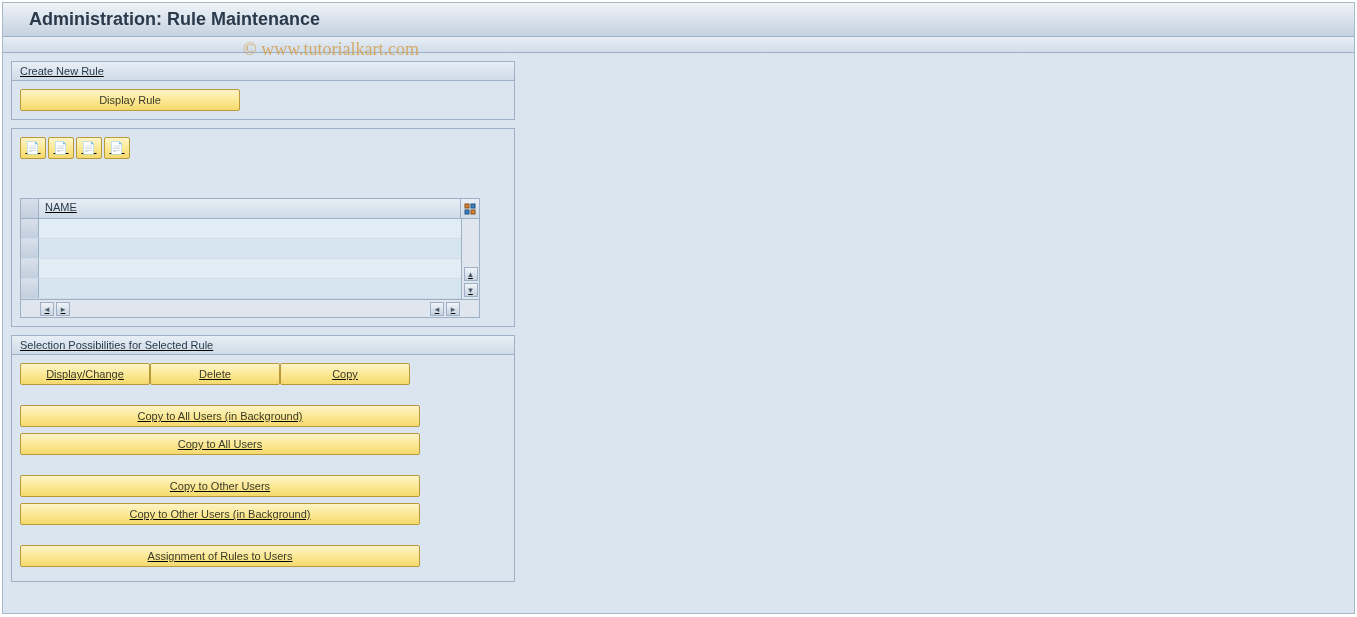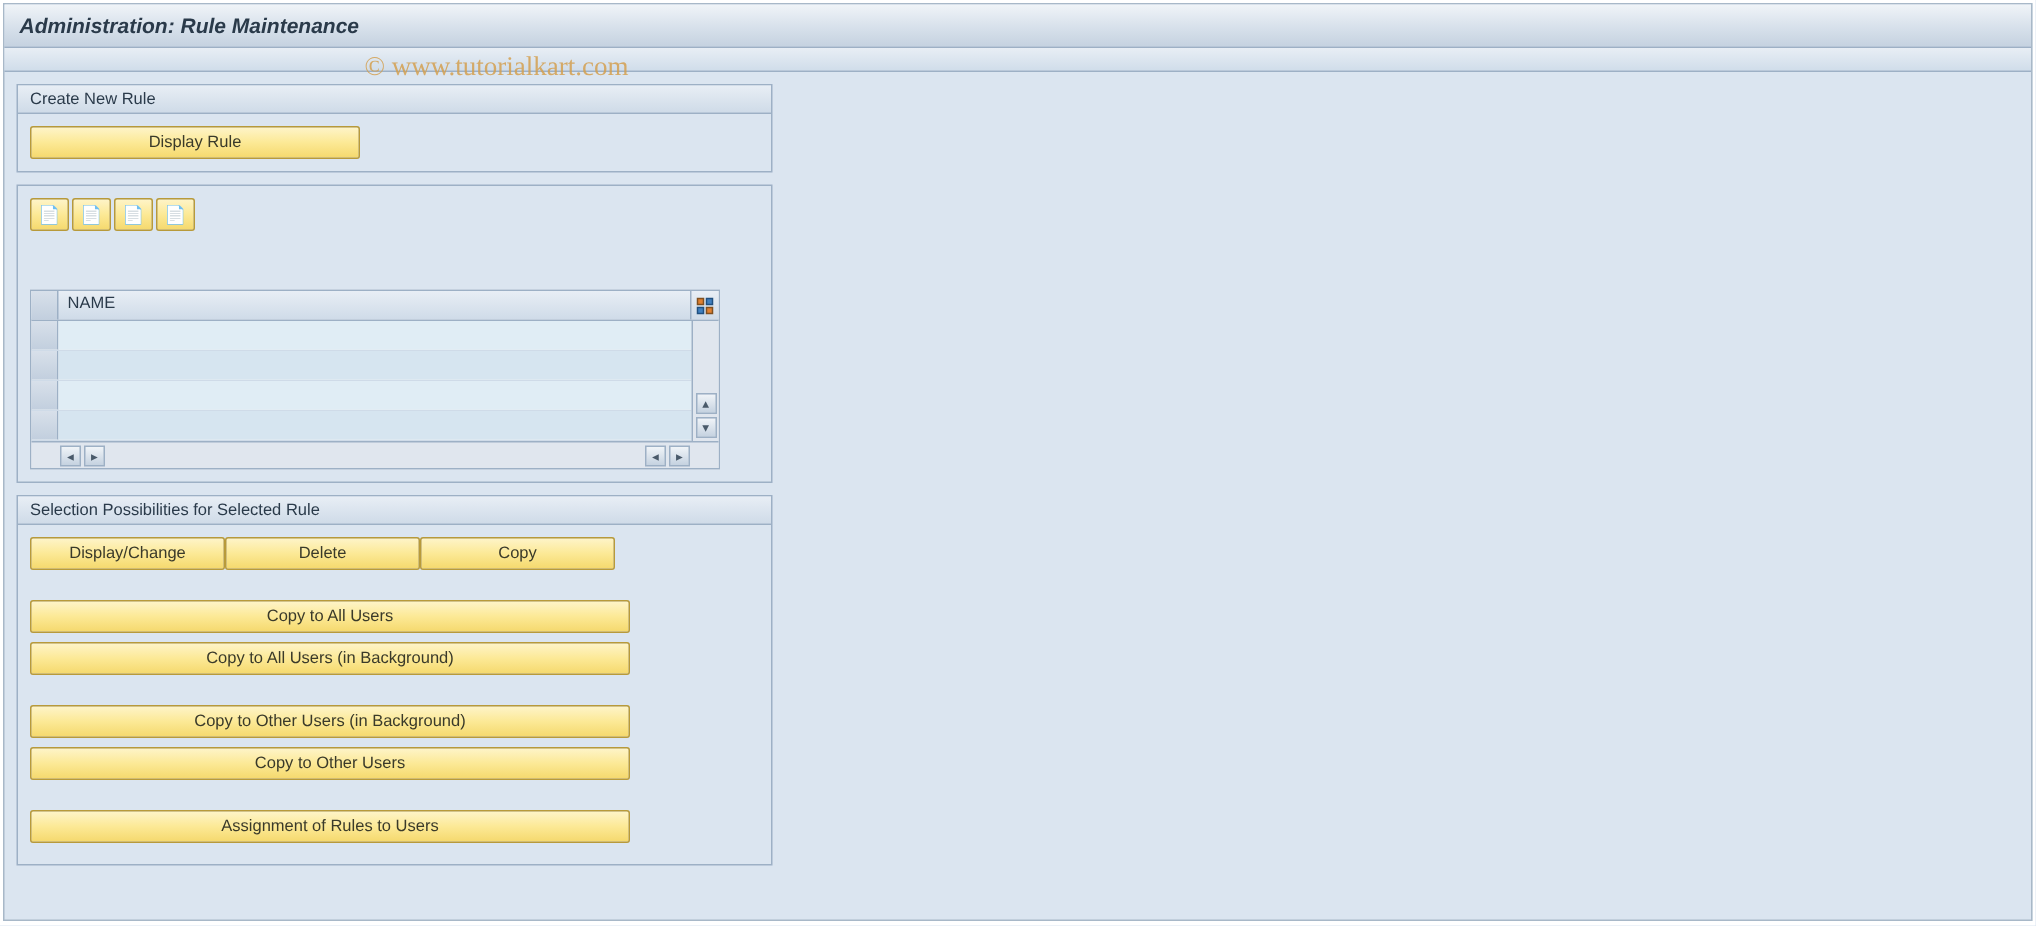--- a/index.html
+++ b/index.html
@@ -13,23 +13,22 @@
     }
     .outer {
       border: 1px solid #a8b8c8;
       margin: 2px;
       height: 612px;
       background: #dbe5f0;
     }
     .titlebar {
       background: linear-gradient(to bottom, #f0f4f8 0%, #d9e2ec 50%, #c5d2e0 100%);
       border-bottom: 1px solid #9db0c5;
-      padding: 6px 10px;
-      font-size: 14px;
-      font-style: italic;
+      padding: 6px 26px;
+      font-size: 18px;
       font-weight: bold;
       color: #2a3a4a;
     }
     .toolbar {
       background: linear-gradient(to bottom, #e8eef5 0%, #d0ddea 100%);
       border-bottom: 1px solid #9db0c5;
       height: 16px;
       position: relative;
     }
     .watermark {
@@ -40,21 +39,21 @@
       font-size: 18px;
       font-family: Georgia, serif;
       opacity: 0.85;
       pointer-events: none;
     }
     .content {
       padding: 8px;
       display: flex;
       gap: 10px;
     }
-    .left-col { width: 504px; }
+    .left-col { width: 504px; text-decoration: underline; }
     .groupbox {
       border: 1px solid #9db0c5;
       background: #dbe5f0;
       margin-bottom: 8px;
       position: relative;
     }
     .group-title {
       background: linear-gradient(to bottom, #e8eef5 0%, #cfdbe8 100%);
       border-bottom: 1px solid #9db0c5;
       padding: 3px 8px;
@@ -263,31 +262,31 @@
       <div class="groupbox">
         <div class="group-title">Selection Possibilities for Selected Rule</div>
         <div class="group-body">
           <div class="button-row">
             <button class="btn btn-mid">Display/Change</button>
             <button class="btn btn-mid">Delete</button>
             <button class="btn btn-mid">Copy</button>
           </div>
           <div class="section-gap"></div>
           <div class="button-row">
+              <button class="btn btn-full">Copy to All Users (in Background)</button>
+            </div>
+          <div class="button-row">
               <button class="btn btn-full">Copy to All Users</button>
             </div>
-          <div class="button-row">
-              <button class="btn btn-full">Copy to All Users (in Background)</button>
-            </div>
           <div class="section-gap"></div>
           <div class="button-row">
+              <button class="btn btn-full">Copy to Other Users</button>
+            </div>
+          <div class="button-row">
               <button class="btn btn-full">Copy to Other Users (in Background)</button>
-            </div>
-          <div class="button-row">
-              <button class="btn btn-full">Copy to Other Users</button>
             </div>
           <div class="section-gap"></div>
           <div class="button-row">
               <button class="btn btn-full">Assignment of Rules to Users</button>
             </div>
         </div>
       </div>
 
     </div>
   </div>

